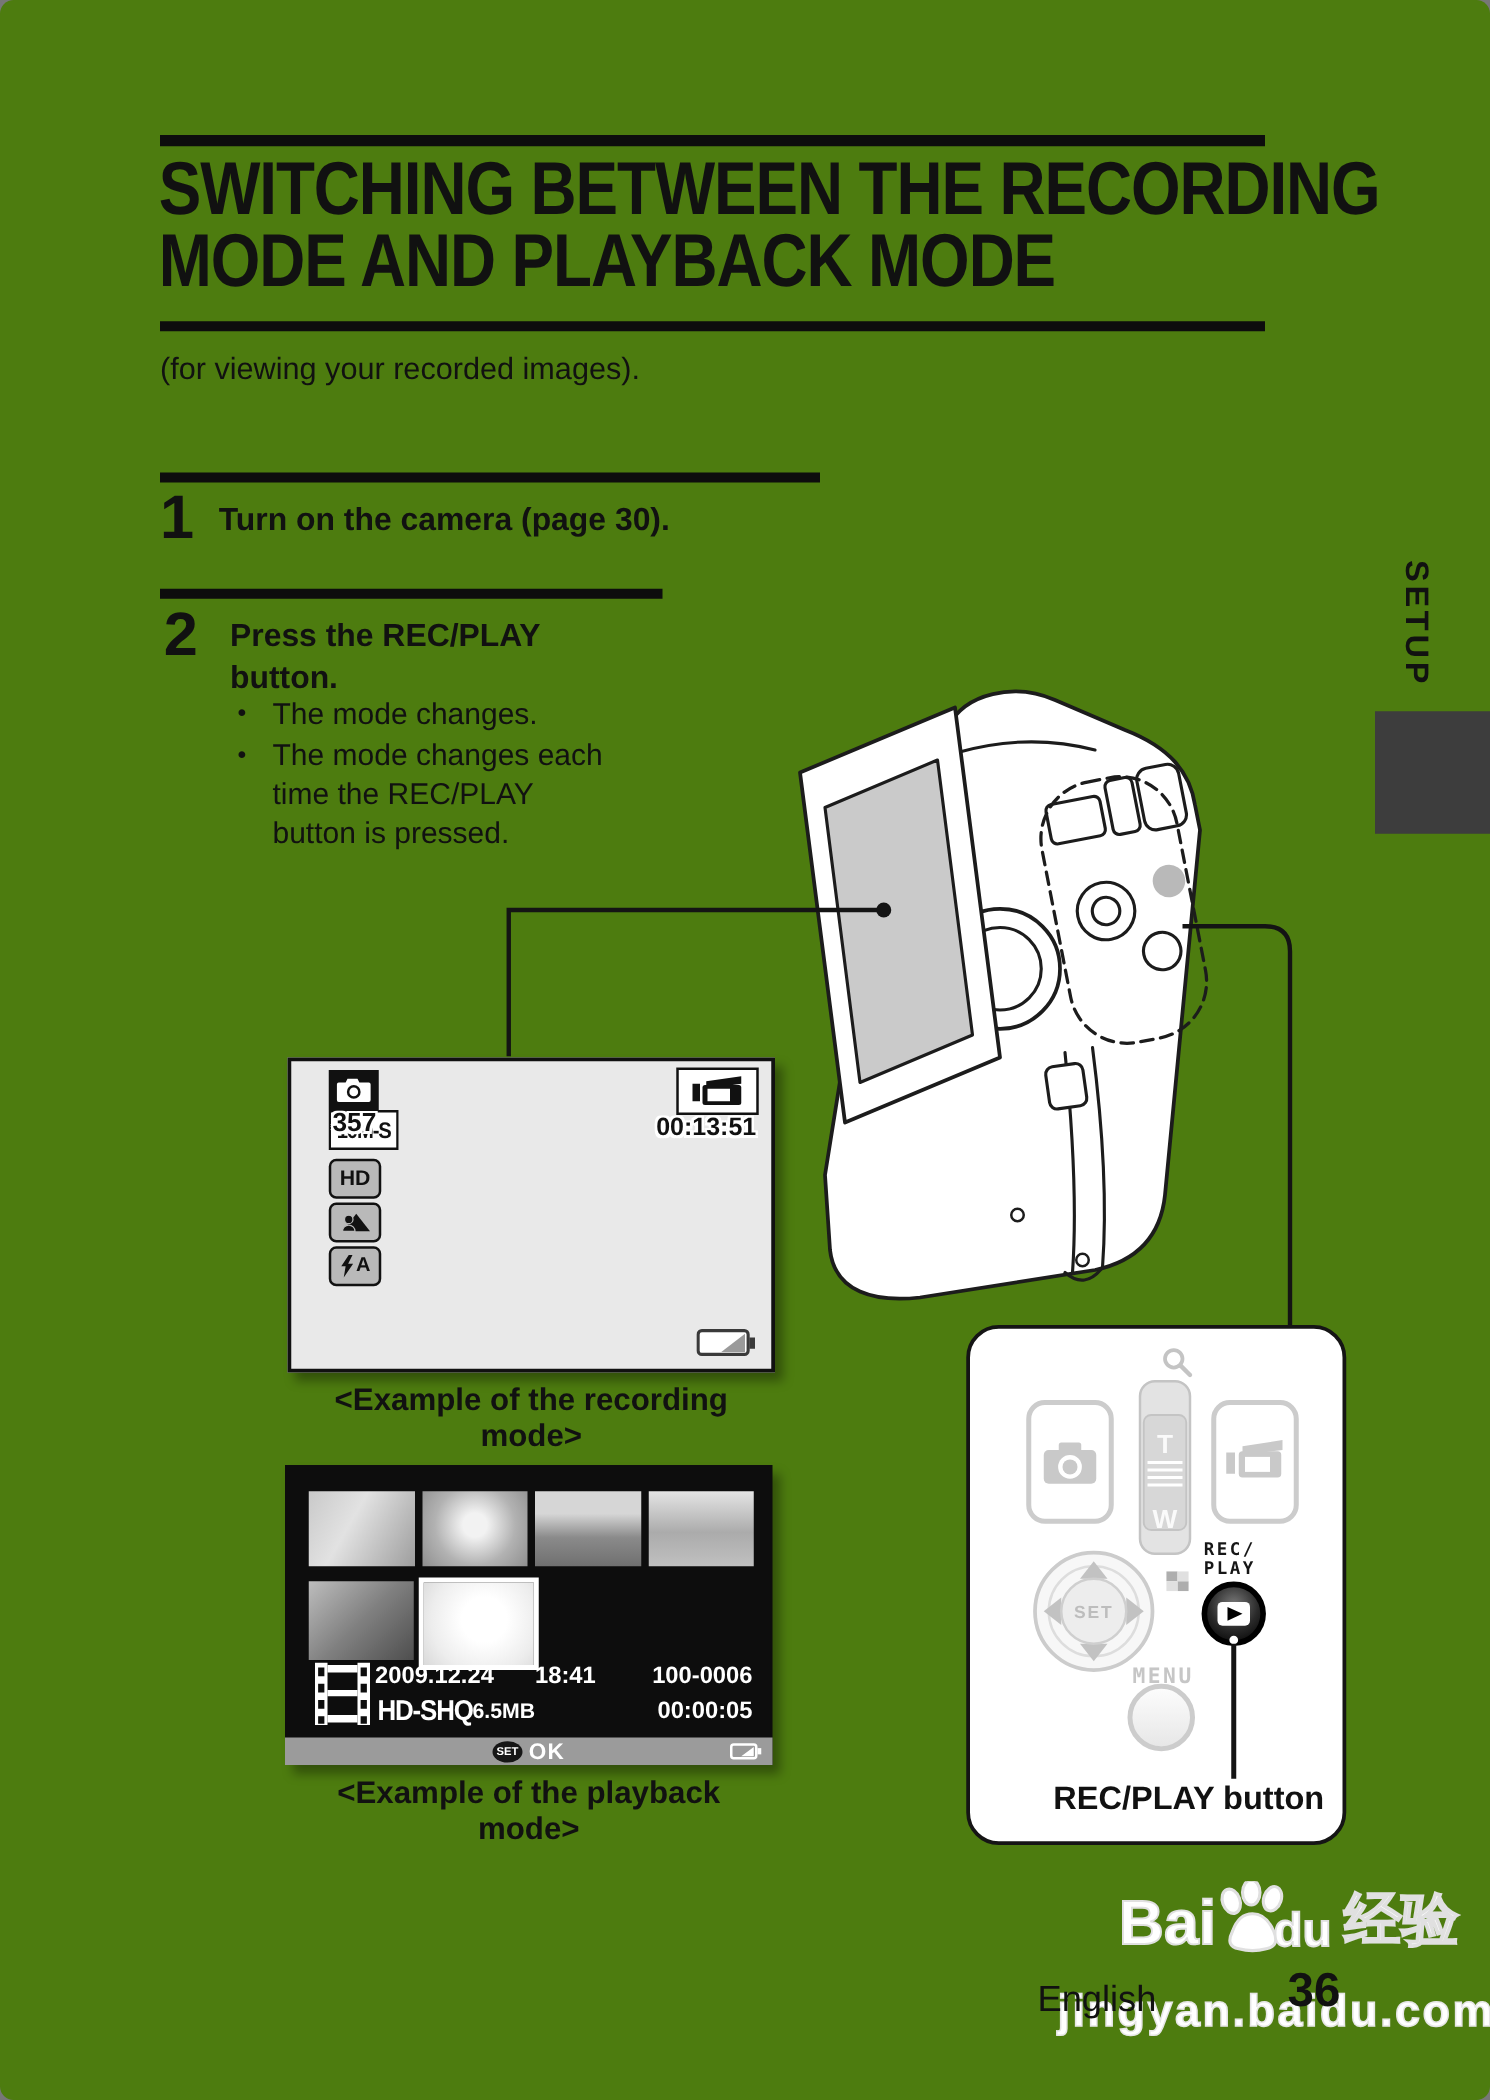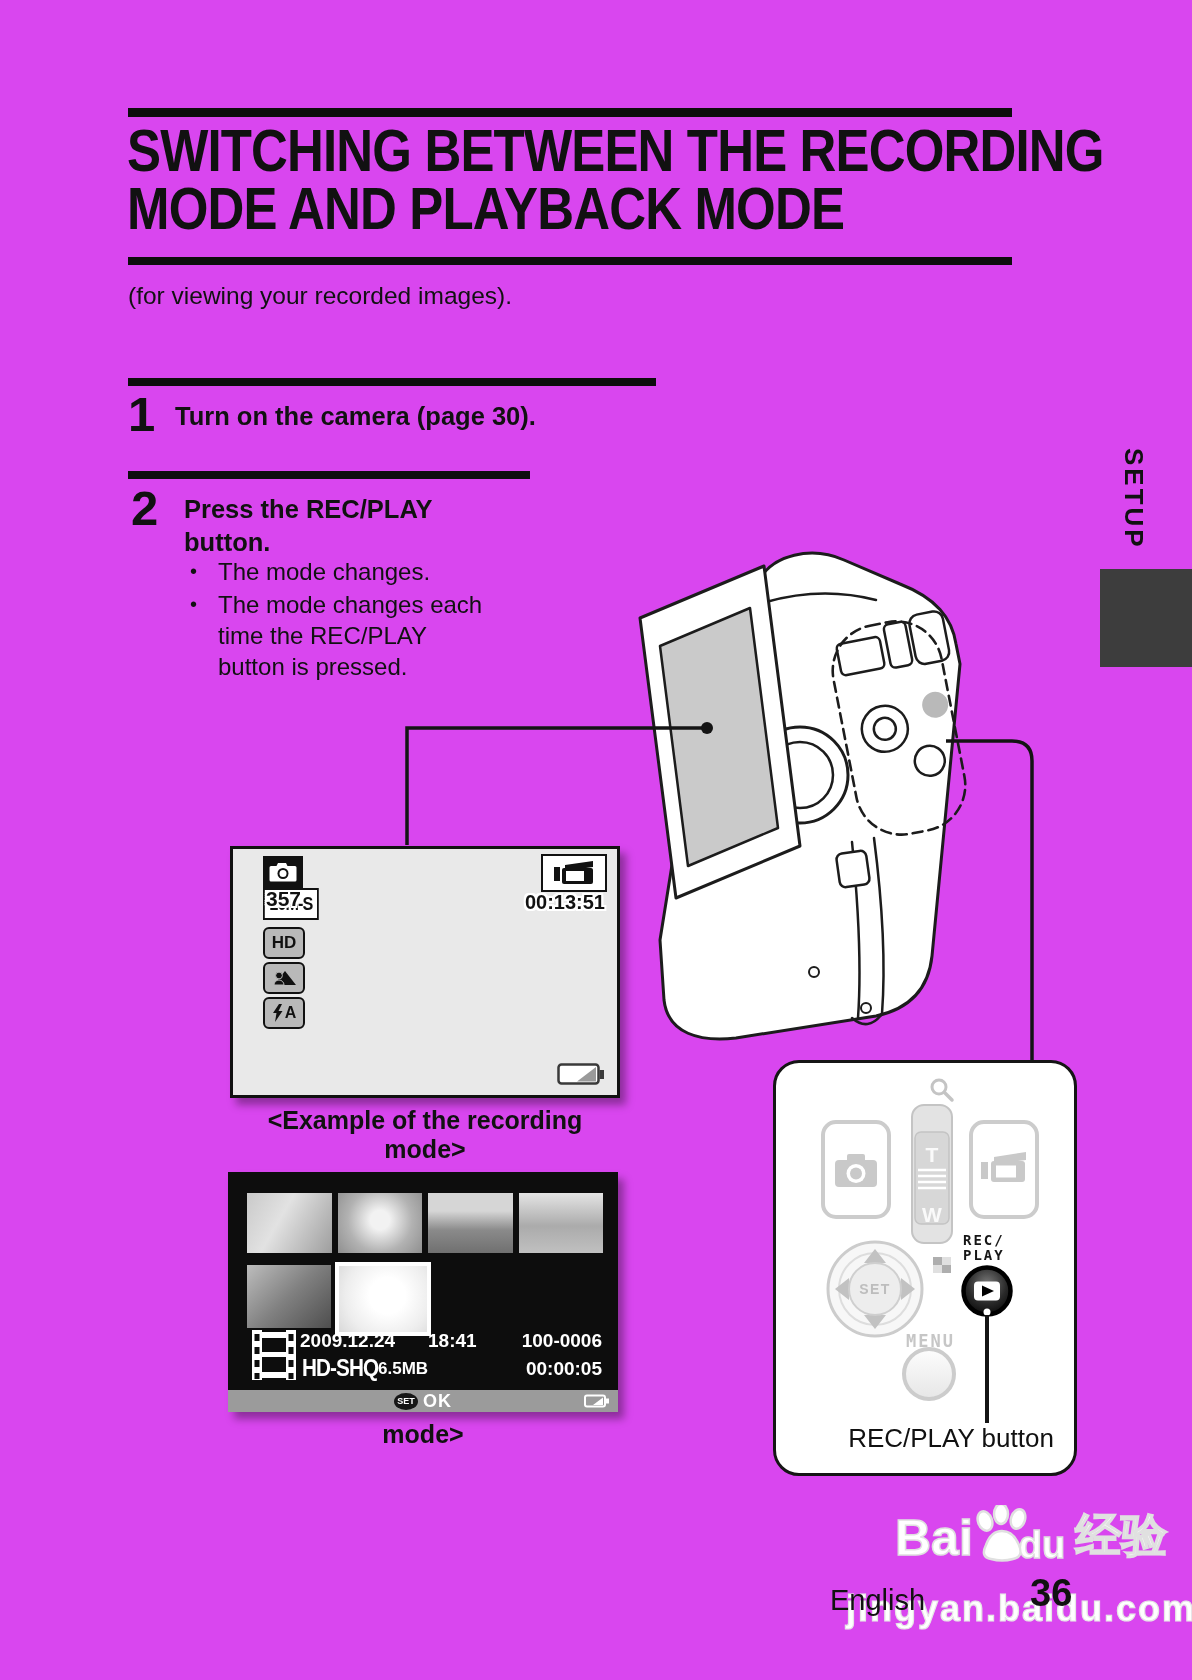--- a/index.html
+++ b/index.html
@@ -1,17 +1,17 @@
 <!DOCTYPE html>
 <html><head>
 <meta charset="utf-8">
 <style>
   html,body{margin:0;padding:0;background:#777;}
-  #page{position:relative;width:1192px;height:1680px;background:#d946ef;overflow:hidden;
-        font-family:"Liberation Sans",sans-serif;color:#111;margin:0 auto;}
+  #page{position:relative;width:1192px;height:1680px;background:#4d7c0f;overflow:hidden;
+        font-family:"Liberation Sans",sans-serif;color:#111;margin:0 auto;border-radius:11px;}
   .abs{position:absolute;}
   
   .rule{position:absolute;background:#0d0d0d;}
   .title-line{position:absolute;left:127px;font-size:60px;font-weight:700;letter-spacing:-1px;
               transform:scaleX(.85);transform-origin:0 0;white-space:nowrap;}
   .intro{position:absolute;left:128px;top:280px;width:905px;font-size:24.5px;line-height:32px;}
   
   .step-num{position:absolute;font-size:49px;font-weight:700;line-height:1;}
   .step-text{position:absolute;font-size:25.5px;font-weight:700;line-height:33px;}
   .bullets{position:absolute;left:190px;top:556px;width:300px;font-size:24px;line-height:31px;}
@@ -69,21 +69,21 @@
   #setpad{position:absolute;left:47px;top:174px;}
   .rp-label{position:absolute;left:187px;top:170px;font-family:"DejaVu Sans Mono",monospace;
             font-size:14px;font-weight:700;letter-spacing:2px;line-height:15px;color:#161616;}
   #rp-btn{position:absolute;left:183px;top:200px;}
   #rp-line{position:absolute;left:209px;top:252px;width:4px;height:108px;background:#141414;}
   .menu-label{position:absolute;left:130px;top:268px;font-family:"DejaVu Sans Mono",monospace;
               font-size:17px;font-weight:700;letter-spacing:2px;color:#c6c6c6;}
   #menu-btn{position:absolute;left:126px;top:284px;width:54px;height:54px;border-radius:50%;
             border:4px solid #ccc;background:linear-gradient(180deg,#fcfcfc,#e7e7e7);box-sizing:border-box;}
   .panel-caption{position:absolute;left:0;top:360px;width:100%;padding-left:52px;box-sizing:border-box;
-                 text-align:center;font-size:26px;font-weight:400;color:#111;}
+                 text-align:center;font-size:26px;font-weight:700;color:#111;}
   
   .wm{position:absolute;color:#fff;-webkit-text-stroke:1.5px #e0e0e0;font-weight:700;z-index:1;white-space:nowrap;}
   #wm-logo{left:895px;top:1505px;font-size:50px;display:flex;align-items:flex-end;}
   #wm-suffix{font-size:46px;margin-left:10px;}
   #wm-du{font-size:38px;margin-left:-14px;}
   #wm-url{left:846px;top:1588px;font-size:36px;letter-spacing:2px;-webkit-text-stroke:1.2px #e6e6e6;}
   #footer-lang{position:absolute;left:830px;top:1584px;font-size:29px;z-index:2;}
   #footer-page{position:absolute;left:1030px;top:1572px;font-size:38px;font-weight:700;z-index:2;}
 </style>
 </head>
@@ -229,20 +229,21 @@
       <span class="set-pill">SET</span>
       <span class="ok-lbl">OK</span>
       <svg class="bar-batt" width="26" height="14" viewBox="0 0 26 14">
         <rect x="1" y="1.5" width="20" height="11" rx="2" fill="none" stroke="#fff" stroke-width="2"></rect>
         <polygon points="19,3.5 9,11 19,11" fill="#fff"></polygon>
         <rect x="22" y="4.5" width="3" height="5" fill="#fff"></rect>
       </svg>
     </div>
   </div>
   <div class="caption" style="left:228px;top:1420px;">
+    <div>&lt;Example of the playback</div>
     <div>mode&gt;</div>
   </div>
 
   <div id="setup-tab">SETUP</div>
   <div id="side-block" style="background:#3d3d3d;"></div>
 
   <div id="panel">
     <svg class="magnifier" width="26" height="26" viewBox="0 0 26 26">
       <circle cx="10" cy="10" r="7" fill="none" stroke="#c4c4c4" stroke-width="3"></circle>
       <line x1="15.5" y1="15.5" x2="23" y2="23" stroke="#c4c4c4" stroke-width="3.5" stroke-linecap="round"></line>

